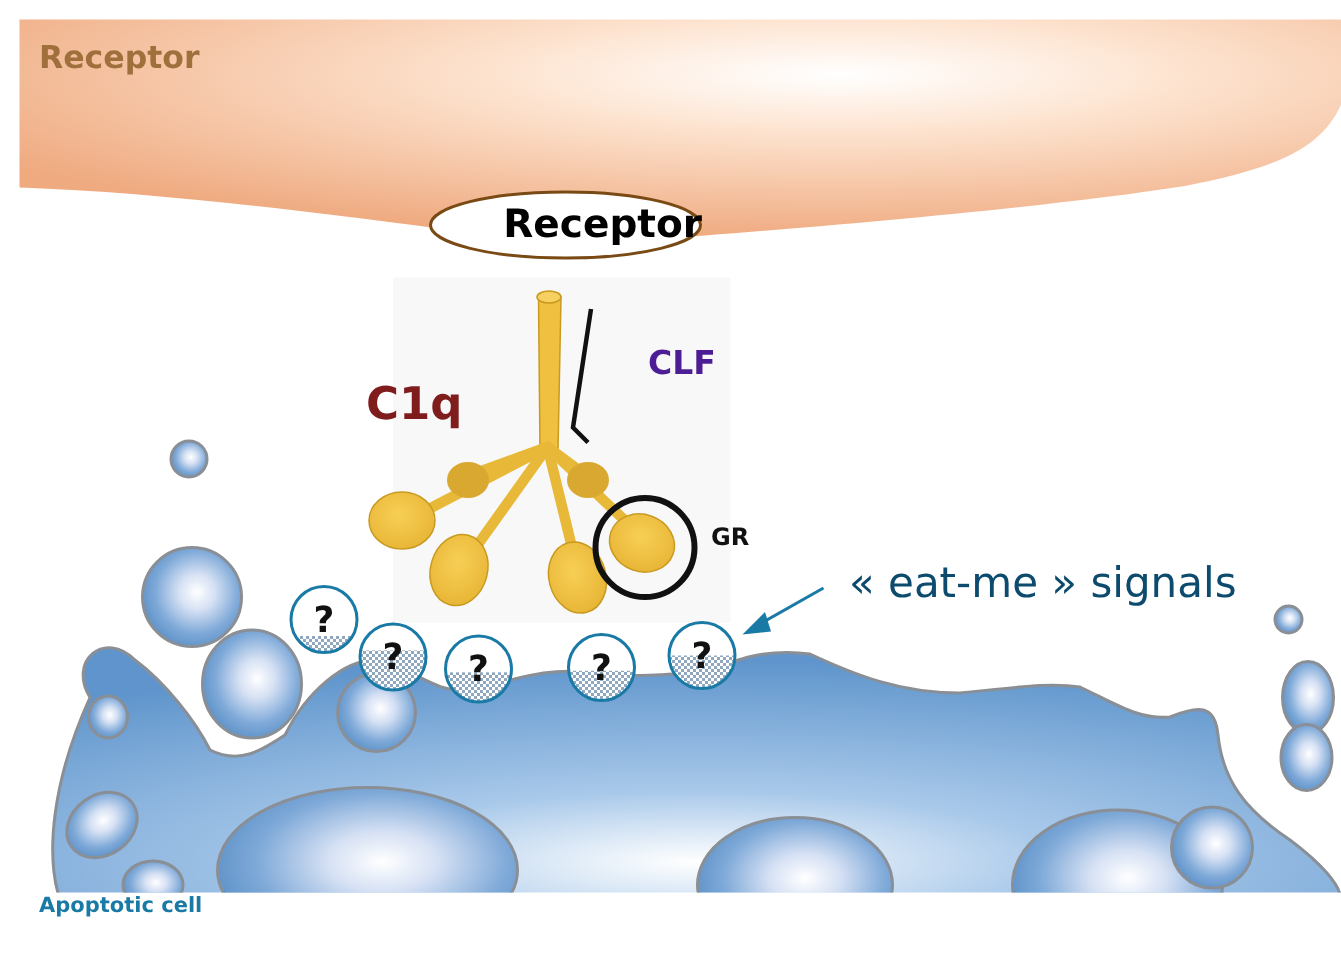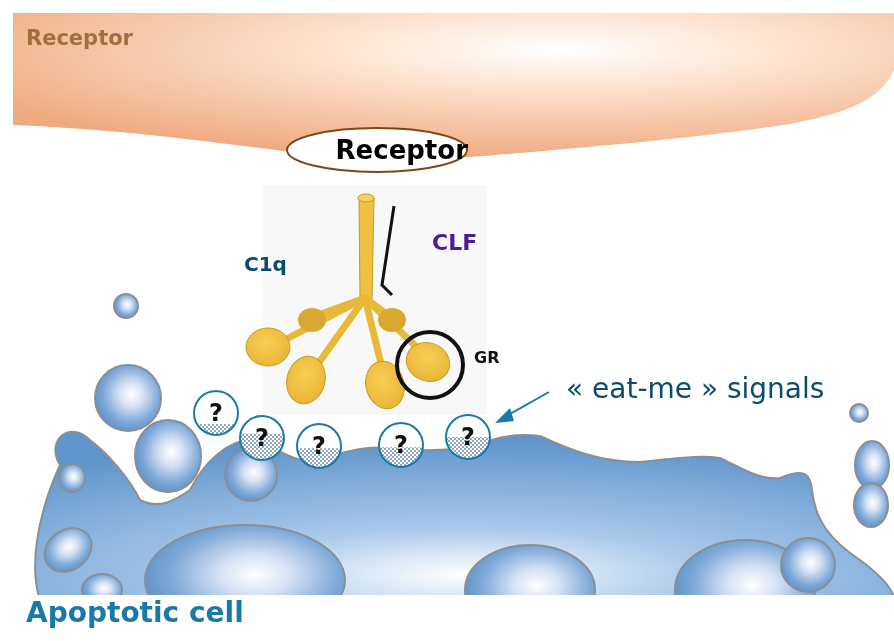--- a/index.html
+++ b/index.html
@@ -2,25 +2,25 @@
 <html><head>
 <meta charset="utf-8">
 <style>
   html, body { margin:0; padding:0; background:#ffffff; }
   body { width:894px; height:641px; position:relative; overflow:hidden;
          font-family:"DejaVu Sans", sans-serif; }
   #scene { position:absolute; left:0; top:0; width:894px; height:641px; }
   .lbl { position:absolute; font-weight:bold; white-space:nowrap; }
   #phago-label { left:26px; top:26px; font-size:21px; color:#a0703c; }
   #receptor-label { left:286px; top:128px; width:182px; height:44px; line-height:44px; text-align:right; font-size:26px; color:#000000; }
-  #c1q-label { left:244px; top:252px; font-size:20px; color:#0c4a6e; }
+  #c1q-label { left:244px; top:252px; font-size:30px; color:#7f1d1d; }
   #clf-label { left:432px; top:230px; font-size:22px; color:#4c1d95; }
   #gr-label { left:474px; top:348px; font-size:16px; color:#111; }
   #eatme-label { left:566px; top:372px; font-size:28px; font-weight:normal; color:#0c4a6e; }
-  #apop-label { left:26px; top:596px; font-size:28px; color:#1a7aa6; }
+  #apop-label { left:26px; top:596px; font-size:14px; color:#1a7aa6; }
   .q { position:absolute; width:32px; height:32px; line-height:32px; text-align:center; font-size:24px; font-weight:bold; color:#111; }
 </style>
 </head>
 <body>
 
 <svg id="scene" width="894" height="641" viewBox="0 0 894 641" xmlns="http://www.w3.org/2000/svg">
   <defs>
     <radialGradient id="phagoGrad" cx="0.62" cy="0.25" r="0.75">
       <stop offset="0" stop-color="#ffffff"></stop>
       <stop offset="0.35" stop-color="#fde3cf"></stop>

